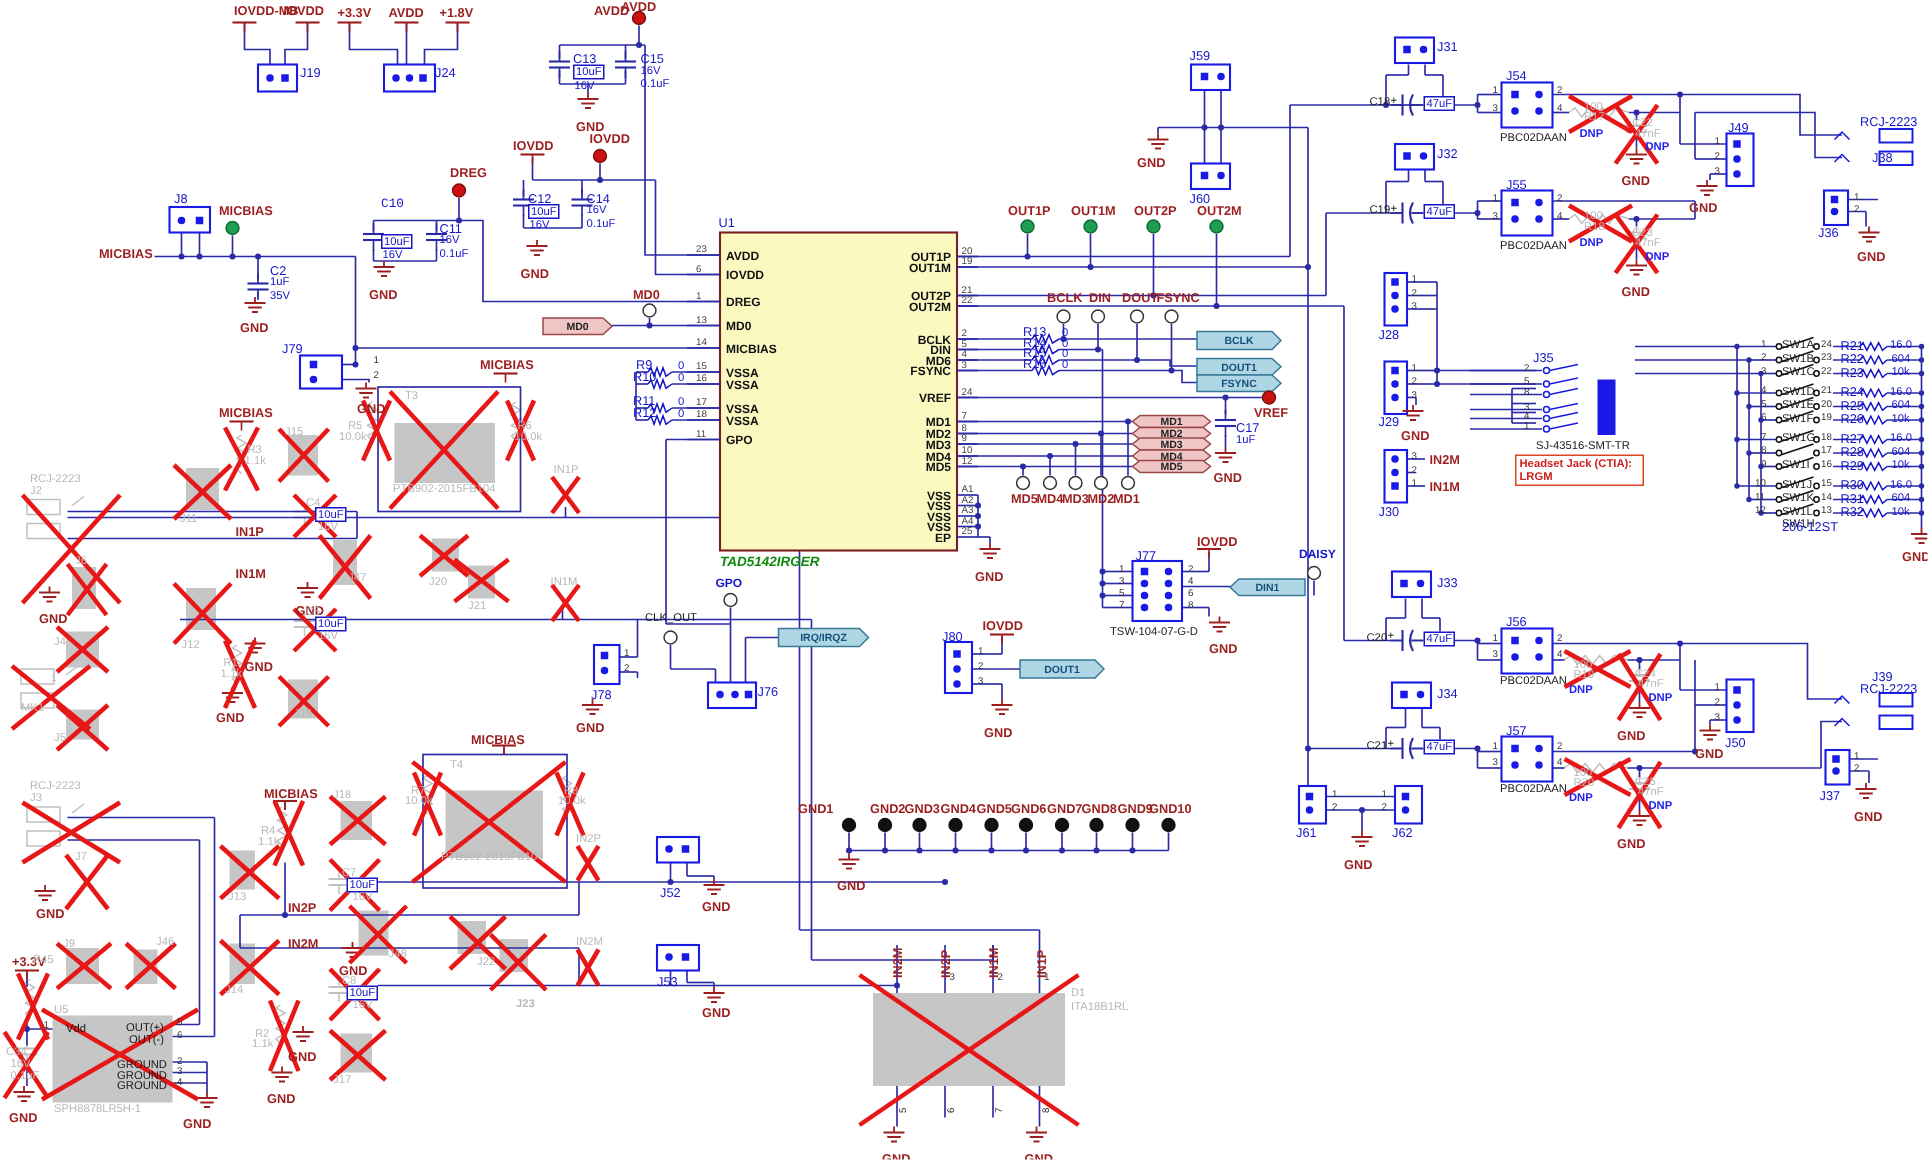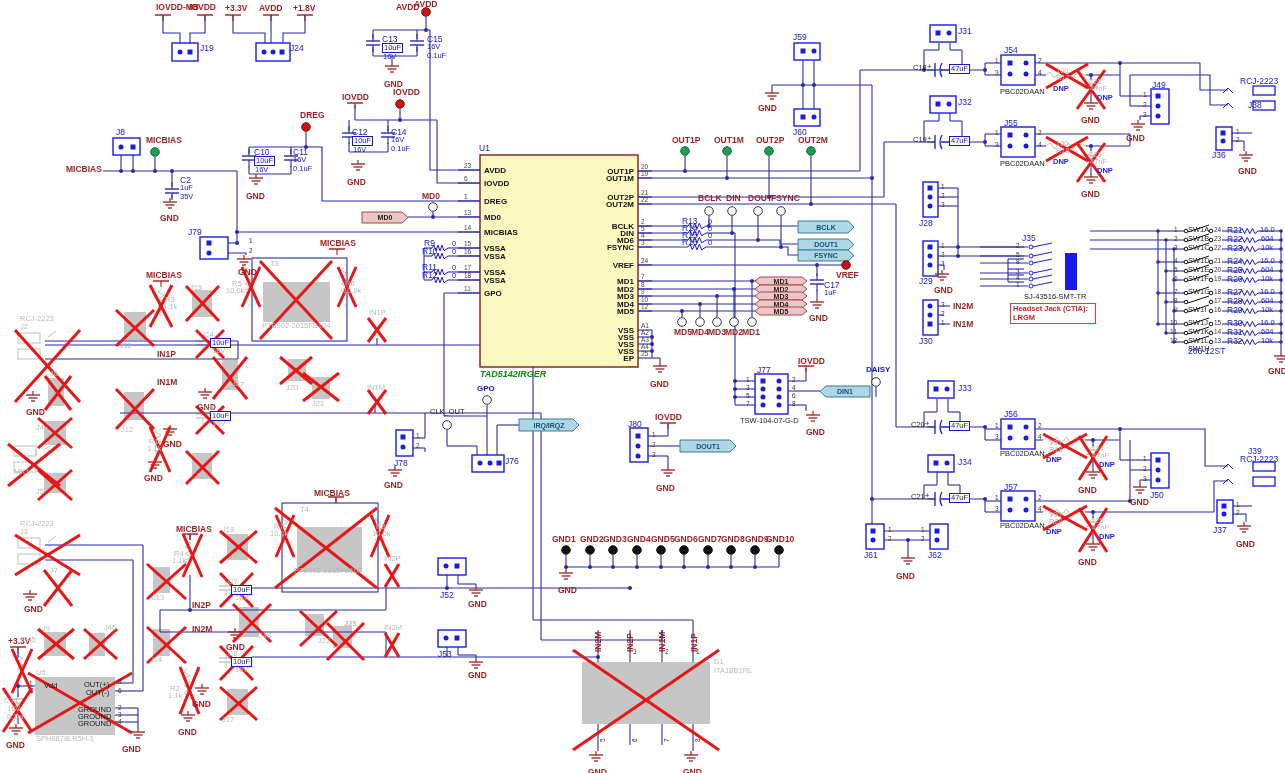--- a/index.html
+++ b/index.html
@@ -1250,21 +1250,21 @@
       <span class="lb pw" style="left: 396px; top: 3px;">AVDD</span>
       <span class="lb pw" style="left: 414px; top: 0px;">AVDD</span>
       <span class="lb d" style="left: 382px; top: 35px;">C13</span>
       <span class="lb vb" style="left: 382px; top: 43px;">10uF</span>
       <span class="lb v" style="left: 383px; top: 53px;">16V</span>
       <span class="lb d" style="left: 427px; top: 35px;">C15</span>
       <span class="lb v" style="left: 427px; top: 43px;">16V</span>
       <span class="lb v" style="left: 427px; top: 52px;">0.1uF</span>
       <span class="lb pw" style="left: 384px; top: 80px;">GND</span>
       <span class="lb pw" style="left: 300px; top: 111px;">DREG</span>
-      <span class="lb d" style="left: 254px; top: 148px;">C10</span>
+      <span class="lb d" style="left: 254px; top: 132px; font-family: Liberation Mono, monospace;">C10</span>
       <span class="lb vb" style="left: 254px; top: 156px;">10uF</span>
       <span class="lb v" style="left: 255px; top: 166px;">16V</span>
       <span class="lb d" style="left: 293px; top: 148px;">C11</span>
       <span class="lb v" style="left: 293px; top: 156px;">16V</span>
       <span class="lb v" style="left: 293px; top: 165px;">0.1uF</span>
       <span class="lb pw" style="left: 246px; top: 192px;">GND</span>
       <span class="lb pw" style="left: 342px; top: 93px;">IOVDD</span>
       <span class="lb pw" style="left: 393px; top: 88px;">IOVDD</span>
       <span class="lb d" style="left: 352px; top: 128px;">C12</span>
       <span class="lb vb" style="left: 352px; top: 136px;">10uF</span>
@@ -1336,21 +1336,21 @@
       <span class="lb n7" style="left: 746px; top: 393px;">5</span>
       <span class="lb n7" style="left: 746px; top: 401px;">7</span>
       <span class="lb n7" style="left: 792px; top: 377px;">2</span>
       <span class="lb n7" style="left: 792px; top: 385px;">4</span>
       <span class="lb n7" style="left: 792px; top: 393px;">6</span>
       <span class="lb n7" style="left: 792px; top: 401px;">8</span>
       <span class="lb k" style="left: 740px; top: 417px;">TSW-104-07-G-D</span>
       <span class="lb pw" style="left: 798px; top: 357px;">IOVDD</span>
       <span class="lb pw" style="left: 806px; top: 428px;">GND</span>
       <span class="lb nb" style="left: 866px; top: 366px;">DAISY</span>
-      <span class="lb pw" style="left: 552px; top: 535px;">GND1</span>
+      <span class="lb pw" style="left: 532px; top: 535px;">GND1</span>
       <span class="lb pw" style="left: 580px; top: 535px;">GND2</span>
       <span class="lb pw" style="left: 603px; top: 535px;">GND3</span>
       <span class="lb pw" style="left: 627px; top: 535px;">GND4</span>
       <span class="lb pw" style="left: 651px; top: 535px;">GND5</span>
       <span class="lb pw" style="left: 674px; top: 535px;">GND6</span>
       <span class="lb pw" style="left: 698px; top: 535px;">GND7</span>
       <span class="lb pw" style="left: 721px; top: 535px;">GND8</span>
       <span class="lb pw" style="left: 745px; top: 535px;">GND9</span>
       <span class="lb pw" style="left: 766px; top: 535px;">GND10</span>
       <span class="lb pw" style="left: 558px; top: 586px;">GND</span>
@@ -1640,21 +1640,21 @@
       <span class="lb g" style="left: 228px; top: 578px;">C7</span>
       <span class="lb vb" style="left: 231px; top: 585px;">10uF</span>
       <span class="lb g" style="left: 235px; top: 594px;">16V</span>
       <span class="lb pw" style="left: 226px; top: 643px;">GND</span>
       <span class="lb g" style="left: 228px; top: 650px;">C8</span>
       <span class="lb vb" style="left: 231px; top: 657px;">10uF</span>
       <span class="lb g" style="left: 235px; top: 666px;">16V</span>
       <span class="lb g" style="left: 259px; top: 632px;">J48</span>
       <span class="lb g" style="left: 222px; top: 716px;">J17</span>
       <span class="lb g" style="left: 318px; top: 637px;">J22</span>
-      <span class="lb g" style="left: 344px; top: 620px; font-weight: bold;">J23</span>
+      <span class="lb g" style="left: 344px; top: 665px; font-weight: bold;">J23</span>
       <span class="lb pw" style="left: 314px; top: 489px;">MICBIAS</span>
       <span class="lb g" style="left: 274px; top: 523px;">R7</span>
       <span class="lb g" style="left: 270px; top: 530px;">10.0k</span>
       <span class="lb g" style="left: 300px; top: 506px;">T4</span>
       <span class="lb g" style="left: 294px; top: 567px;">PTB902-2015FB104</span>
       <span class="lb g" style="left: 376px; top: 523px;">R8</span>
       <span class="lb g" style="left: 372px; top: 530px;">10.0k</span>
       <span class="lb g" style="left: 384px; top: 555px;">IN2P</span>
       <span class="lb g" style="left: 384px; top: 624px;">IN2M</span>
       <span class="lb d" style="left: 440px; top: 591px;">J52</span>

